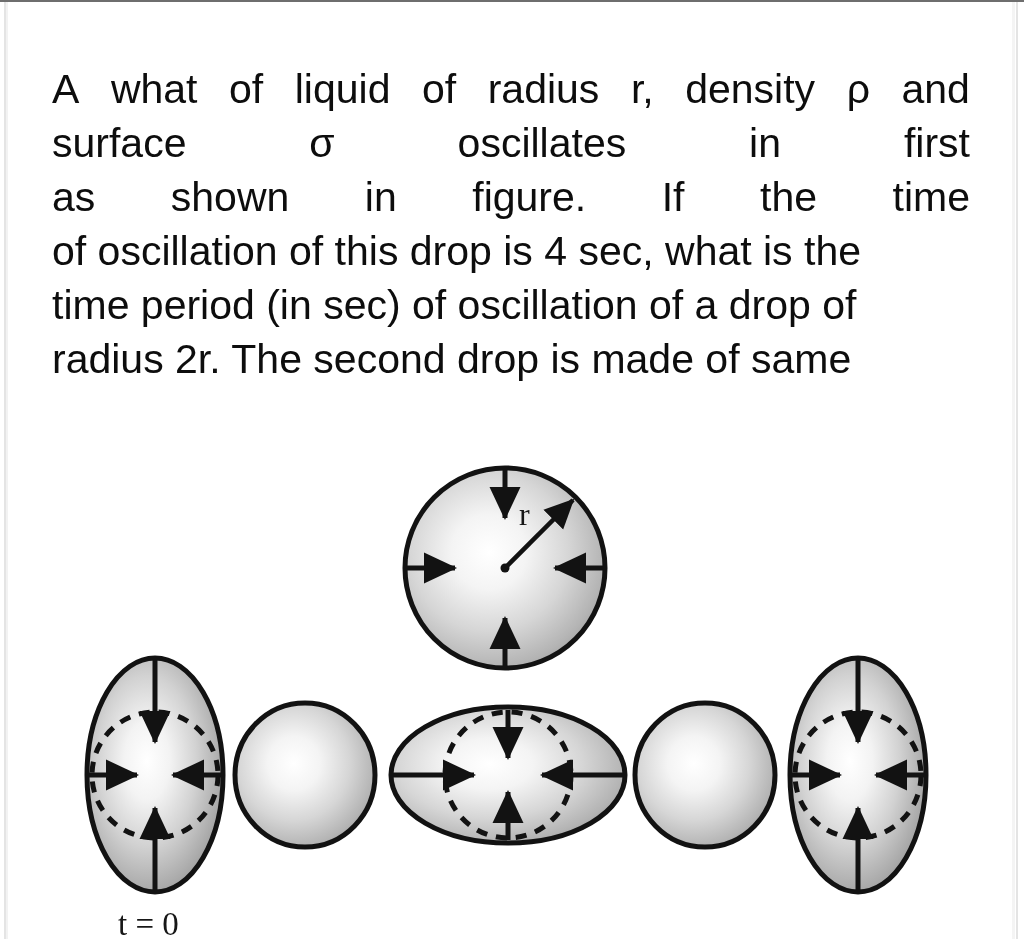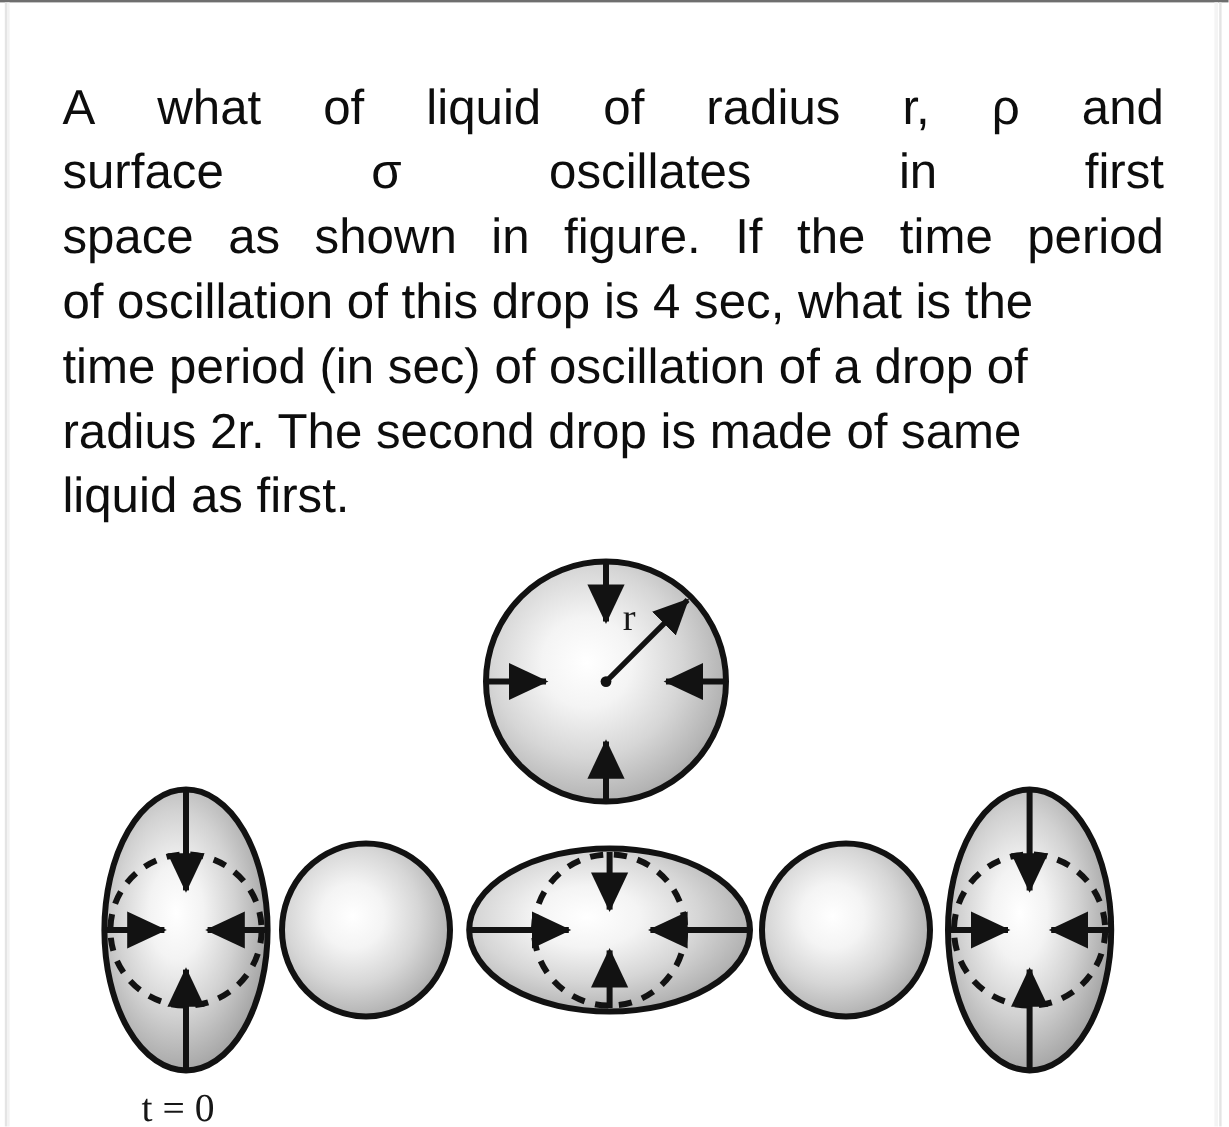--- a/index.html
+++ b/index.html
@@ -105,45 +105,43 @@
 
   <div id="question-text">
     <span class="qline justified">
       <span>A</span>
         <span>what</span>
         <span>of</span>
         <span>liquid</span>
         <span>of</span>
         <span>radius</span>
         <span>r,</span>
+        <span>density</span>
         <span>ρ</span>
         <span>and</span>
     </span>
     <span class="qline justified">
       <span>surface</span>
         <span>σ</span>
         <span>oscillates</span>
         <span>in</span>
         <span>first</span>
     </span>
     <span class="qline justified">
-      <span>space</span>
         <span>as</span>
         <span>shown</span>
         <span>in</span>
         <span>figure.</span>
         <span>If</span>
         <span>the</span>
         <span>time</span>
-        <span>period</span>
     </span>
     <span class="qline">of oscillation of this drop is 4 sec, what is the</span>
     <span class="qline">time period (in sec) of oscillation of a drop of</span>
     <span class="qline">radius 2r. The second drop is made of same</span>
-    <span class="qline">liquid as first.</span>
   </div>
 
   <div id="figure">
     <svg width="1024" height="499" viewBox="0 0 1024 499" xmlns="http://www.w3.org/2000/svg">
       <defs>
 
         <radialGradient id="dropGrad" cx="42%" cy="42%" r="72%">
           <stop offset="0%" stop-color="#ffffff"></stop>
           <stop offset="26%" stop-color="#f4f4f4"></stop>
           <stop offset="55%" stop-color="#d6d6d6"></stop>

